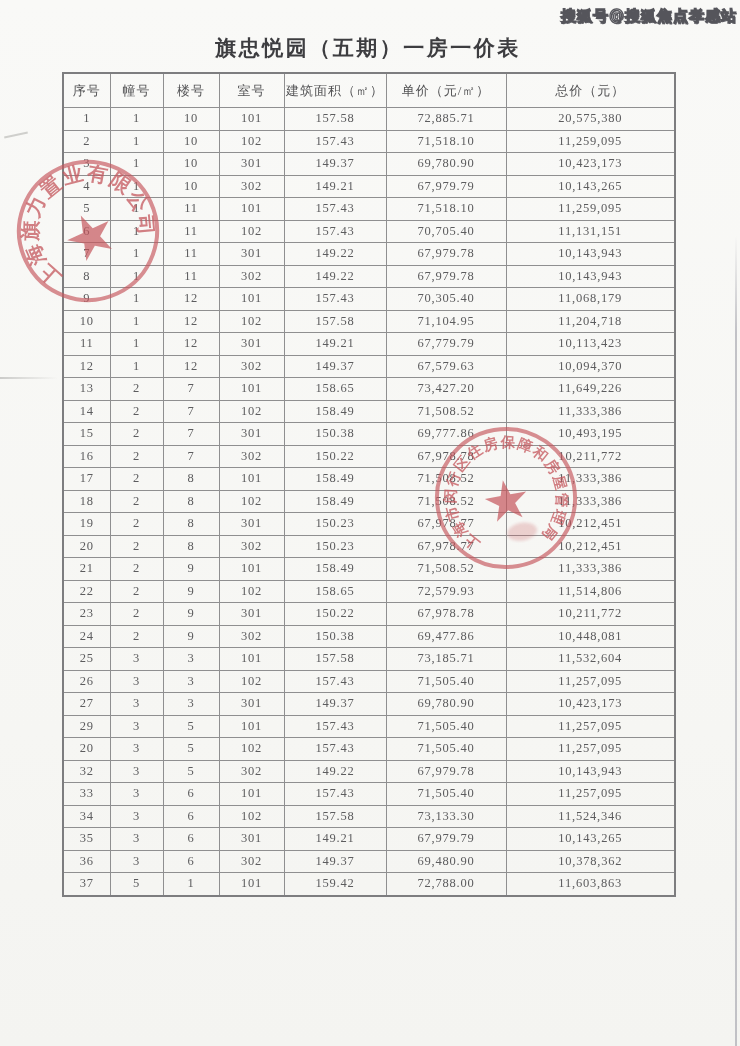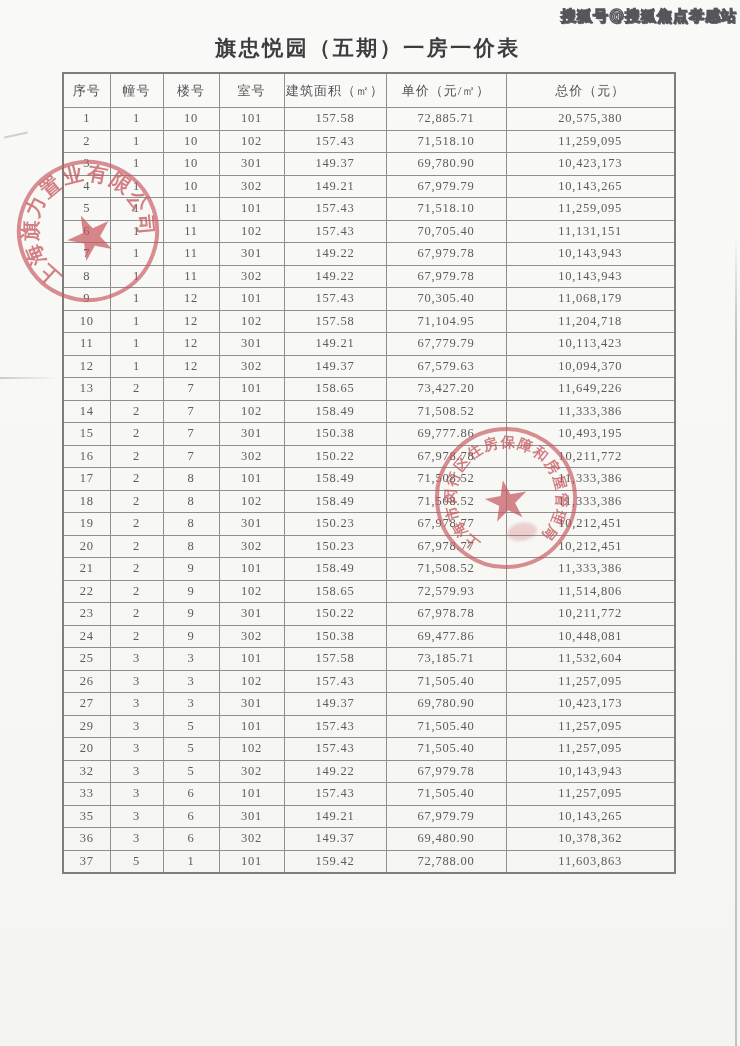--- a/index.html
+++ b/index.html
@@ -374,20 +374,29 @@
         <tr>
           <td>33</td>
           <td>3</td>
           <td>6</td>
           <td>101</td>
           <td>157.43</td>
           <td>71,505.40</td>
           <td>11,257,095</td>
         </tr>
         <tr>
+          <td>34</td>
+          <td>3</td>
+          <td>6</td>
+          <td>102</td>
+          <td>157.58</td>
+          <td>73,133.30</td>
+          <td>11,524,346</td>
+        </tr>
+        <tr>
           <td>35</td>
           <td>3</td>
           <td>6</td>
           <td>301</td>
           <td>149.21</td>
           <td>67,979.79</td>
           <td>10,143,265</td>
         </tr>
         <tr>
           <td>36</td>

